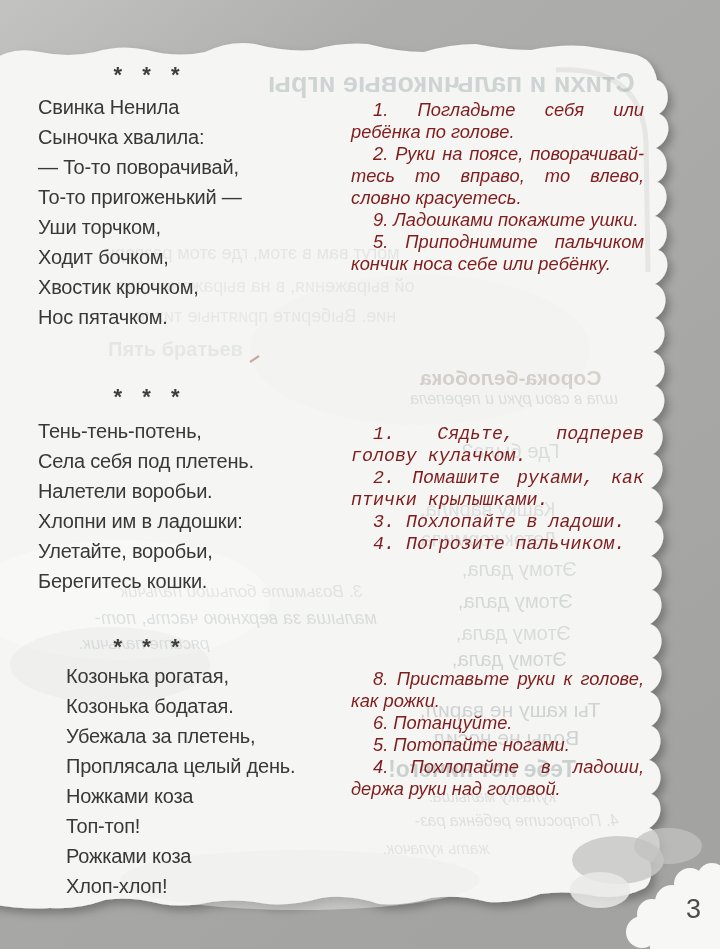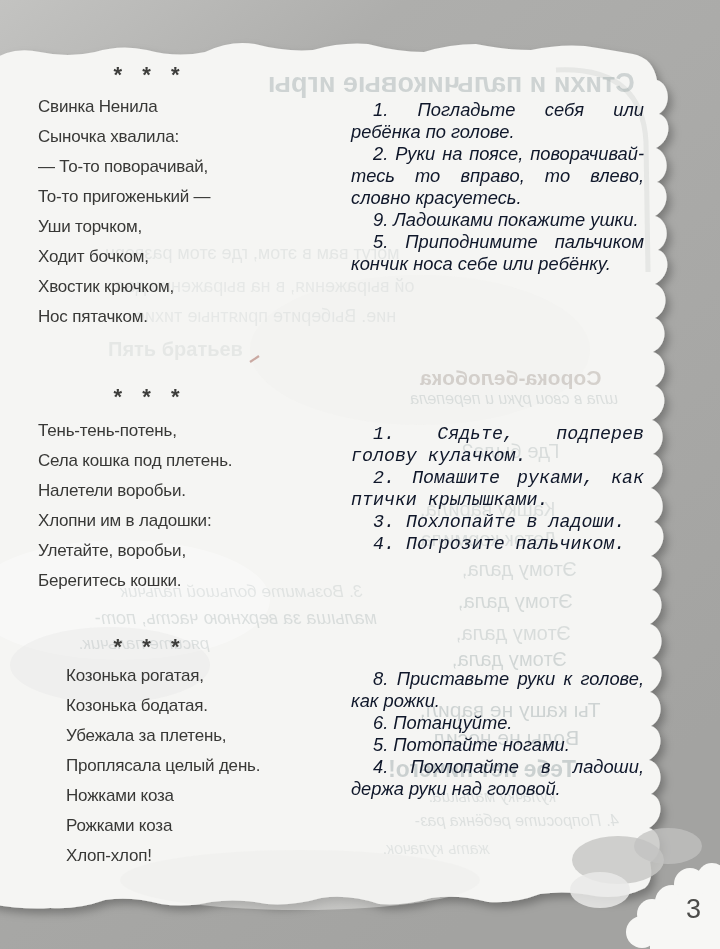--- a/index.html
+++ b/index.html
@@ -8,28 +8,28 @@
   .stage{position:relative;width:720px;height:949px;}
   .stage svg{position:absolute;inset:0;}
   .page-content{position:absolute;inset:0;}
 
   
   .stars{position:absolute;left:38px;width:224px;text-align:center;
          font-size:22px;font-weight:bold;letter-spacing:7px;color:#3d3d3b;}
   .s1{top:62px;} .s2{top:384px;} .s3{top:634px;}
 
   
-  .poem{position:absolute;left:38px;width:312px;font-size:17px;
+  .poem{position:absolute;left:38px;width:312px;font-size:20px;
         line-height:30px;color:#383836;letter-spacing:-0.2px;}
   .p1{top:92px;} .p2{top:416px;} .p3{top:661px;margin-left:28px;}
   .poem .pl{white-space:nowrap;}
 
   
   .instr{position:absolute;left:351px;width:293px;font-size:18.3px;
-         line-height:22px;font-style:italic;color:#0f172a;text-align:justify;}
+         line-height:22px;font-style:italic;color:#7f1d1d;text-align:justify;}
   .instr p{margin:0;text-indent:22px;}
   .i1{top:99px;} .i2{top:423px;font-family:Liberation Mono, monospace;} .i3{top:668px;}
 
   
   .pagenum{position:absolute;right:19px;bottom:24px;font-size:27px;
            color:#4c4c4a;}
 
   
   .ghost{position:absolute;color:#76888a;filter:blur(0.7px);
          pointer-events:none;white-space:nowrap;}
@@ -165,40 +165,41 @@
     <div class="instr i1">
       <p>1. Погладьте себя или ребёнка по голове.</p>
       <p>2. Руки на поясе, поворачивай­тесь то вправо, то влево, словно красуетесь.</p>
       <p>9. Ладошками покажите ушки.</p>
       <p>5. Приподнимите пальчиком кончик носа себе или ребёнку.</p>
     </div>
 
     <div class="stars s2">* * *</div>
     <div class="poem p2">
       <div class="pl">Тень-тень-потень,</div>
-      <div class="pl">Села кошка под плетень.</div>
+      <div class="pl">Села себя под плетень.</div>
       <div class="pl">Налетели воробьи.</div>
       <div class="pl">Хлопни им в ладошки:</div>
       <div class="pl">Улетайте, воробьи,</div>
       <div class="pl">Берегитесь кошки.</div>
     </div>
     <div class="instr i2">
       <p>1. Сядьте, подперев голову ку­лачком.</p>
       <p>2. Помашите руками, как птич­ки крылышками.</p>
       <p>3. Похлопайте в ладоши.</p>
       <p>4. Погрозите пальчиком.</p>
     </div>
 
     <div class="stars s3">* * *</div>
     <div class="poem p3">
       <div class="pl">Козонька рогатая,</div>
       <div class="pl">Козонька бодатая.</div>
       <div class="pl">Убежала за плетень,</div>
       <div class="pl">Проплясала целый день.</div>
       <div class="pl">Ножками коза</div>
+      <div class="pl">Топ-топ!</div>
       <div class="pl">Рожками коза</div>
       <div class="pl">Хлоп-хлоп!</div>
     </div>
     <div class="instr i3">
       <p>8. Приставьте руки к голове, как рожки.</p>
       <p>6. Потанцуйте.</p>
       <p>5. Потопайте ногами.</p>
       <p>4. Похлопайте в ладоши, держа руки над головой.</p>
     </div>
 

